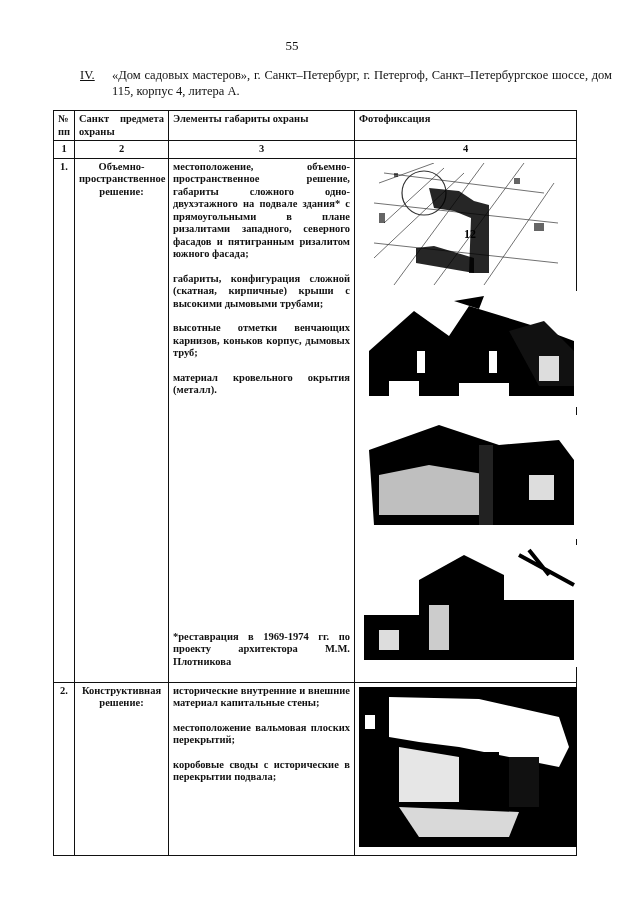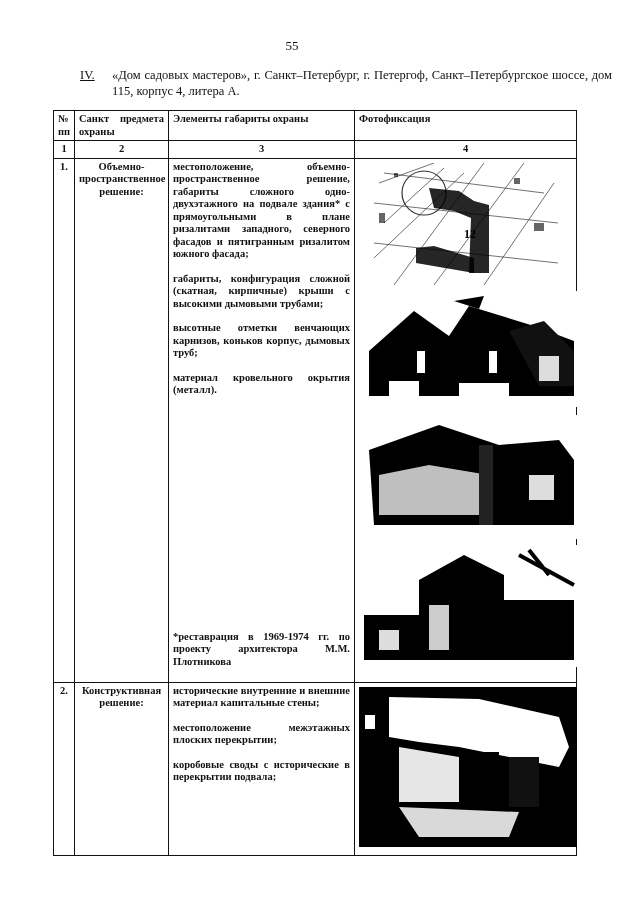--- a/index.html
+++ b/index.html
@@ -129,21 +129,21 @@
         </svg>
       </div>
     </td>
   </tr>
 
   <tr class="row2">
     <td class="center">2.</td>
     <td class="center">Конструктивная решение:</td>
     <td>
       <p class="el-p">исторические внутренние и внешние материал капитальные стены;</p>
-      <p class="el-p">местоположение межэтажных плоских перекрытии;</p>
+      <p class="el-p">местоположение вальмовая плоских перекрытий;</p>
       <p class="el-p">коробовые своды с исторические в перекрытии подвала;</p>
     </td>
     <td>
       <div class="photo photo-interior">
         <svg viewBox="0 0 218 160" preserveAspectRatio="none">
           <rect width="218" height="160" fill="#000"></rect>
           <path d="M30 10 L120 12 L200 30 L210 60 L200 80 L150 70 L100 60 L60 55 L30 50 Z" fill="#fff"></path>
           <path d="M40 60 L100 70 L100 115 L40 115 Z" fill="#fff" opacity="0.9"></path>
           <rect x="100" y="65" width="40" height="55" fill="#000"></rect>
           <rect x="150" y="70" width="30" height="50" fill="#111"></rect>

